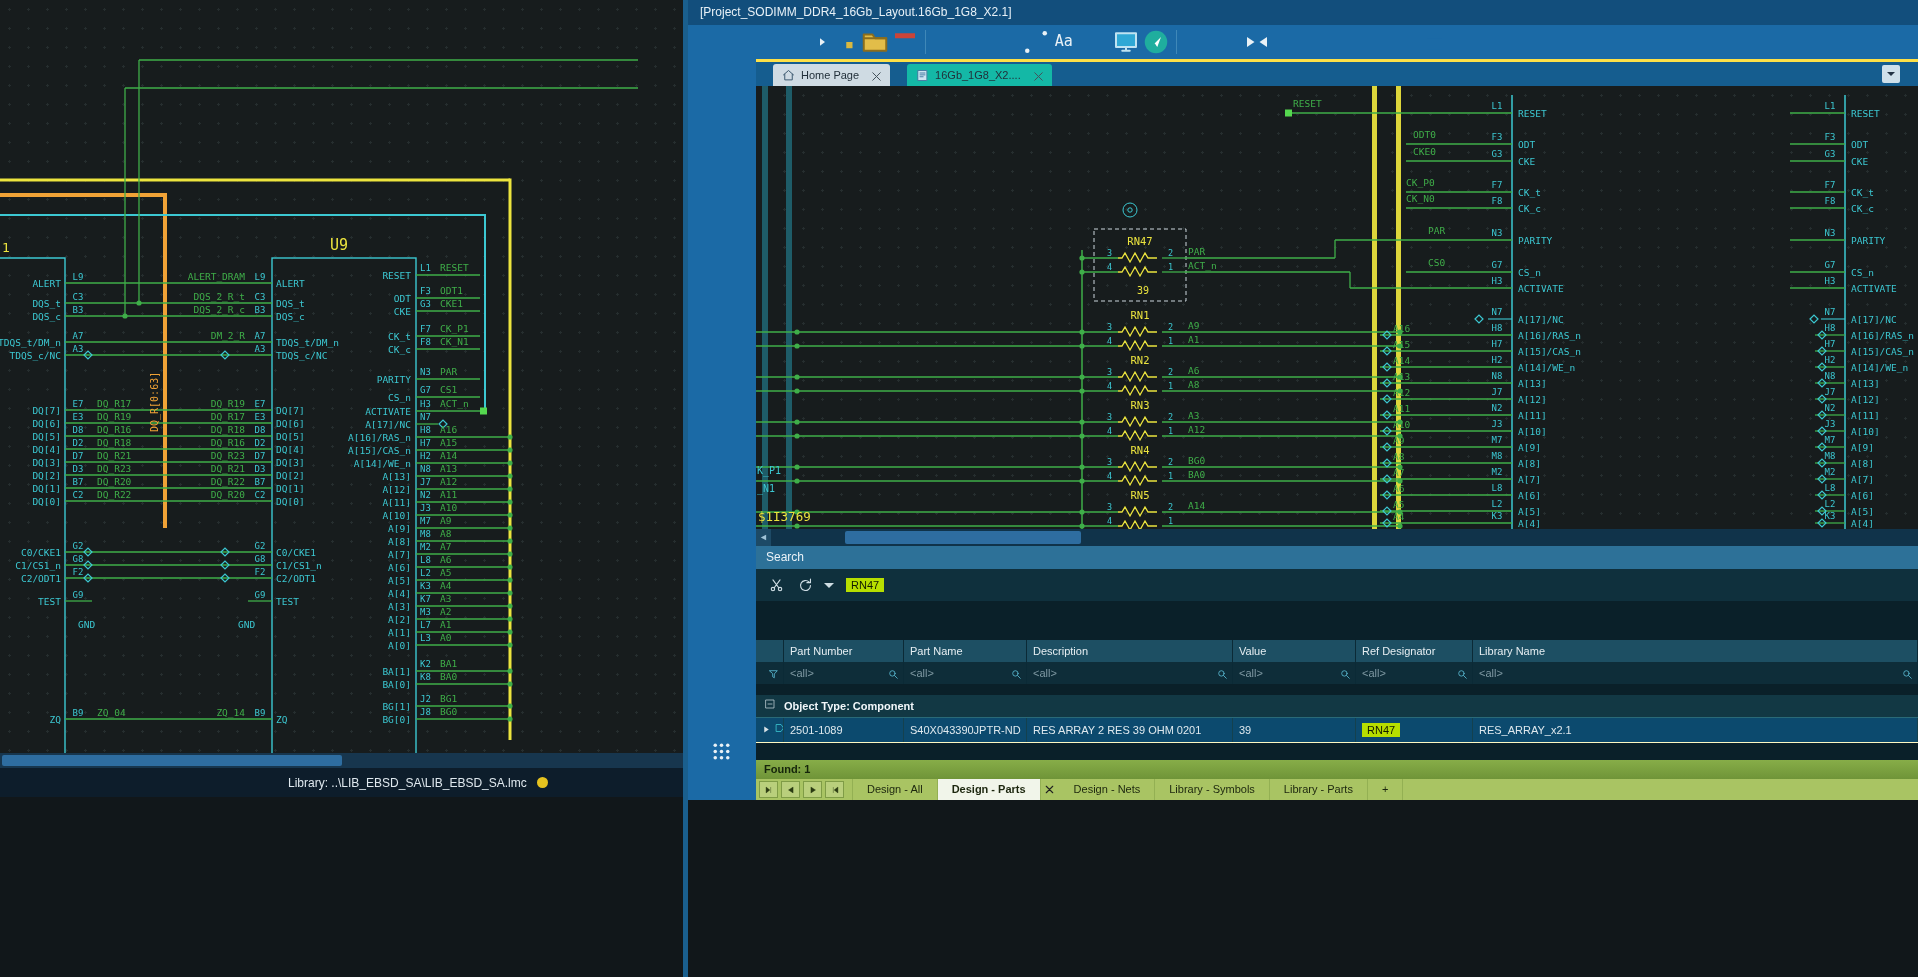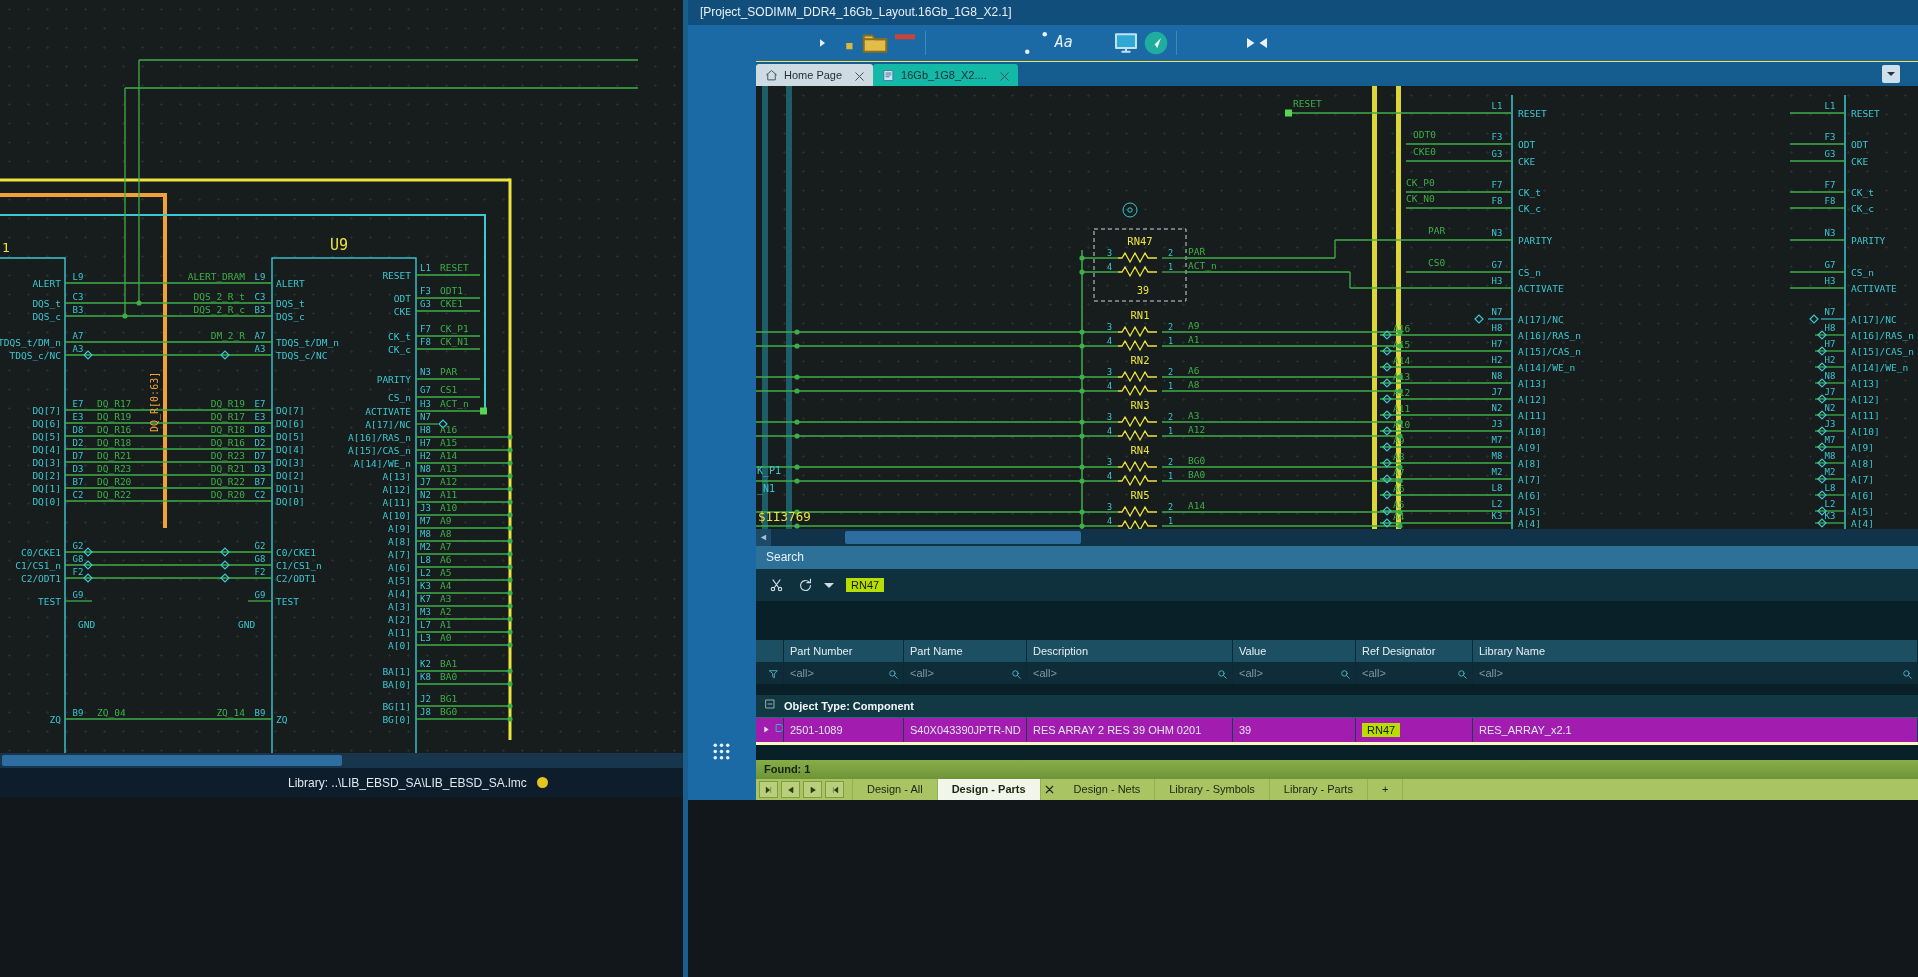--- a/index.html
+++ b/index.html
@@ -19,25 +19,25 @@
   #left-status .sic2 svg{stroke:#8fc6d4;}
   #left-edge{left:683px;top:0;width:5px;height:977px;background:#1a5f8e;}
   
   #right-window{left:688px;top:0;width:1230px;height:800px;background:#1b6aa6;padding-left:48px;}
   #title-bar{left:0;top:0;width:1230px;height:25px;background:#124e7c;color:#e8f1f7;font-size:12px;line-height:25px;}
   #title-bar span{padding-left:12px;}
   #side-toolbar{left:0;top:25px;width:68px;height:775px;background:#1b6aa6;}
   #side-toolbar .chev{position:absolute;top:16px;right:4px;width:18px;height:18px;}
   .sic{position:absolute;left:16px;width:34px;height:30px;display:flex;align-items:center;justify-content:center;}
   .sic svg{width:25px;height:25px;}
-  #main-toolbar{left:68px;top:25px;width:1162px;height:37px;background:#1b6aa6;display:flex;align-items:center;padding-left:14px;box-sizing:border-box;border-bottom:1px solid #fde047;font-style:italic;}
+  #main-toolbar{left:68px;top:25px;width:1162px;height:37px;background:#1b6aa6;display:flex;align-items:center;padding-left:14px;box-sizing:border-box;border-bottom:3px solid #fde047;}
   .tbtn{width:30px;height:28px;display:flex;align-items:center;justify-content:center;border-radius:3px;}
   .tsep{width:1px;height:24px;background:#3f88b8;margin:0 5px;}
   #doc-tabs{left:68px;top:62px;width:1162px;height:24px;background:#155d8f;display:flex;align-items:flex-end;}
-  .dtab{height:22px;margin-left:0;display:flex;align-items:center;padding:0 8px;border-radius:3px 3px 0 0;font-size:11px;color:#22303a;background:#cfdbe3;}
+  .dtab{height:22px;margin-left:17px;display:flex;align-items:center;padding:0 8px;border-radius:3px 3px 0 0;font-size:11px;color:#22303a;background:#cfdbe3;}
   .dtab.active{background:#14b8a6;}
   .dtab .ic{width:15px;height:15px;stroke:#3d5a70;margin-right:5px;}
   .dtab .x{margin-left:10px;width:13px;height:13px;}
   .dtab .x svg{stroke:#44525c;}
   #tab-drop{position:absolute;right:18px;top:3px;width:18px;height:18px;background:#cfe0ea;border-radius:2px;display:flex;align-items:center;justify-content:center;}
   #tab-drop:after{content:"";border:4px solid transparent;border-top-color:#234;margin-top:4px;}
   #right-canvas{left:68px;top:86px;width:1162px;height:443px;}
   #canvas-hscroll{left:68px;top:529px;width:1162px;height:17px;background:#10334a;}
   #canvas-hscroll .larrow{position:absolute;left:0;top:0;width:15px;height:17px;background:#1d4a66;color:#9fc2d6;font-size:9px;text-align:center;line-height:17px;}
   #canvas-hscroll .thumb{position:absolute;left:89px;top:2px;width:236px;height:13px;background:#2e6da0;border-radius:2px;}
@@ -56,21 +56,21 @@
   .cell{border-right:1px solid #0b2a36;box-sizing:border-box;padding-left:6px;white-space:nowrap;overflow:hidden;position:relative;}
   .c0{width:28px;}.c1{width:120px;}.c2{width:123px;}.c3{width:206px;}.c4{width:123px;}.c5{width:117px;}.c6{flex:1;}
   #thead{top:39px;height:22px;background:#1d4f63;line-height:22px;color:#e6eef2;}
   #tfilter{top:61px;height:22px;background:#0e2d39;line-height:22px;color:#7e98a2;}
   .lens{position:absolute;right:3px;top:4px;width:13px;height:13px;}
   .lens svg,#tfilter .funnel svg{stroke:#58b7cf;}
   #group-row{top:94px;height:22px;background:#123844;line-height:22px;display:flex;align-items:flex-start;}
   #group-row .bm{width:12px;height:12px;margin-left:8px;margin-right:8px;}
   #group-row .bm svg{stroke:#b9c9cf;}
   #group-row b{color:#f2f7fa;}
-  #data-row{top:116px;height:24px;background:#a21caf;line-height:24px;border-top:1px solid #2a6a78;border-bottom:3px solid #fef9c3;}
+  #data-row{top:116px;height:24px;background:#0c4a6e;line-height:24px;border-top:1px solid #2a6a78;border-bottom:1px solid #fef9c3;}
   #data-row .cell{border-right:1px solid #14414e;}
   #found-bar{left:68px;top:760px;width:1162px;height:19px;background:linear-gradient(#87ad48,#6f9438);color:#15250b;font-size:11px;font-weight:bold;line-height:19px;}
   #found-bar span{padding-left:8px;}
   #panel-tabs{left:68px;top:779px;width:1162px;height:21px;background:#a9c463;display:flex;align-items:center;font-size:11px;color:#1c260e;}
   .navbtn{width:17px;height:15px;background:#b9cf7c;border:1px solid #7f9c46;margin-left:3px;display:flex;align-items:center;justify-content:center;}
   .navbtn svg{width:10px;height:10px;stroke:#2a3a12;fill:#2a3a12;}
   .ptab{padding:0 14px;height:21px;line-height:21px;border-right:1px solid #93b053;}
   .ptab.first{margin-left:8px;border-left:1px solid #93b053;}
   .ptab.active{background:#f1f5ea;font-weight:bold;}
   .ptab-x{margin-left:2px;margin-right:4px;width:13px;height:13px;}

